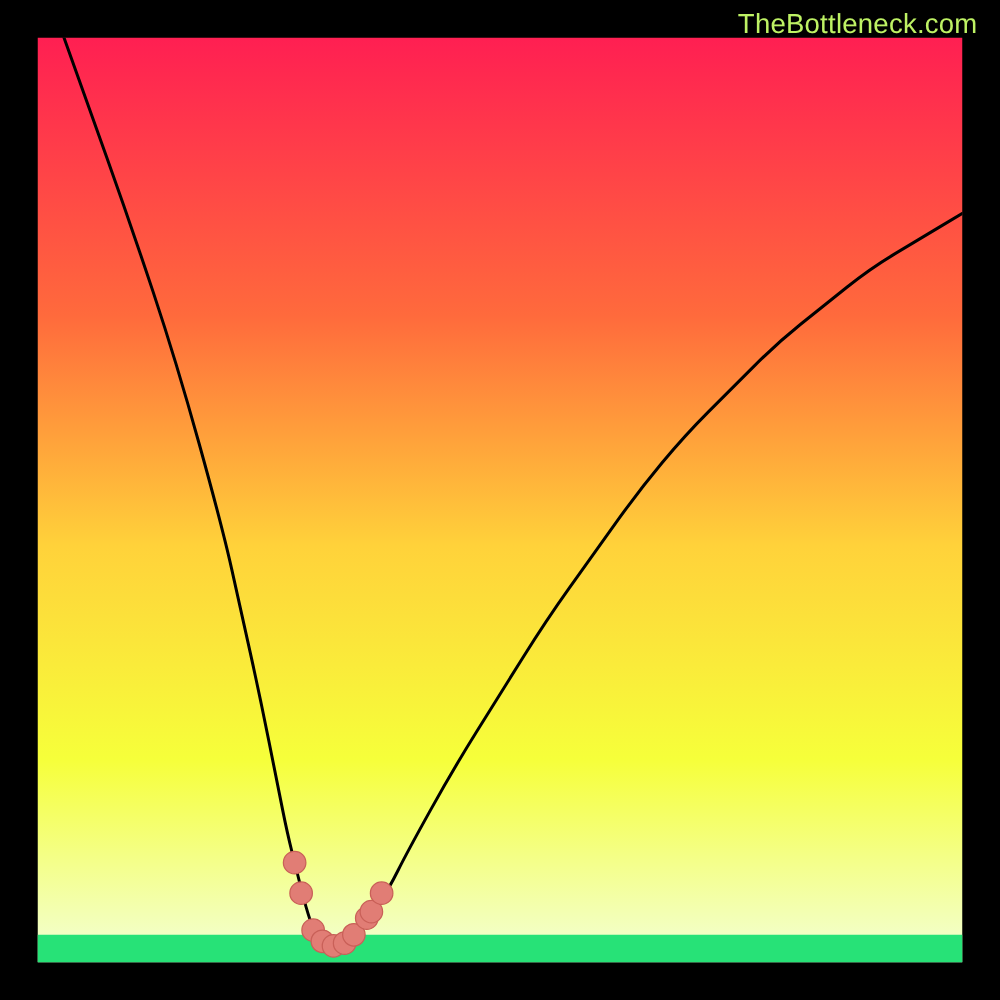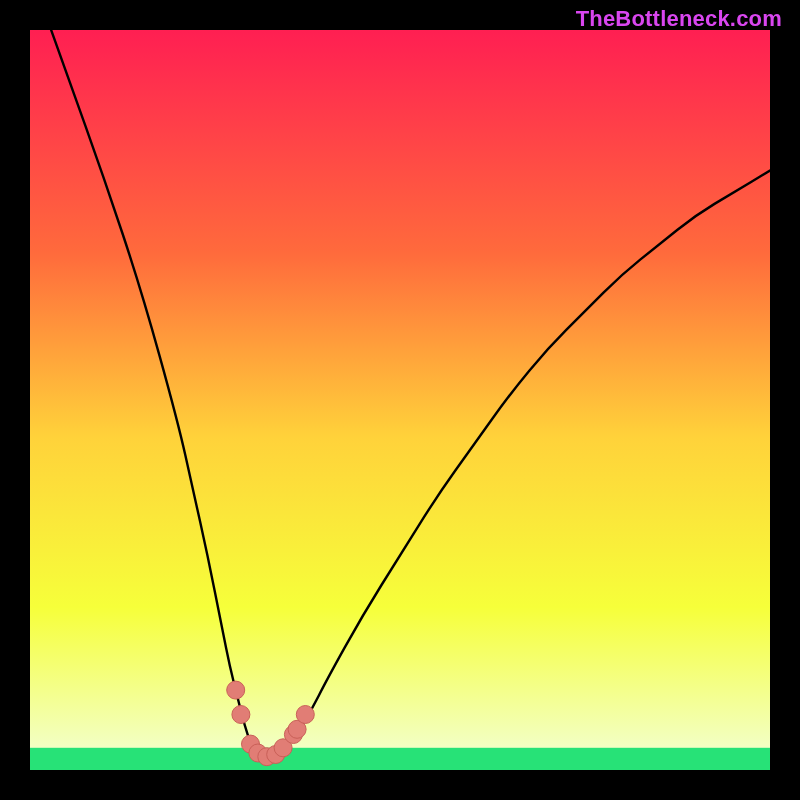--- a/index.html
+++ b/index.html
@@ -20,23 +20,23 @@
     position: absolute;
     left: 30px;
     top: 30px;
     width: 740px;
     height: 740px;
   }
   .watermark {
     position: absolute;
     top: 6px;
     right: 18px;
-    color: #d946ef;
+    color: #bef264;
     font-size: 22px;
-    font-weight: 700;
+    font-weight: 400;
     letter-spacing: 0.2px;
     font-family: Arial, Helvetica, sans-serif;
   }
   svg { display: block; }
 </style>
 </head>
 <body>
 
 <div class="frame">
 

